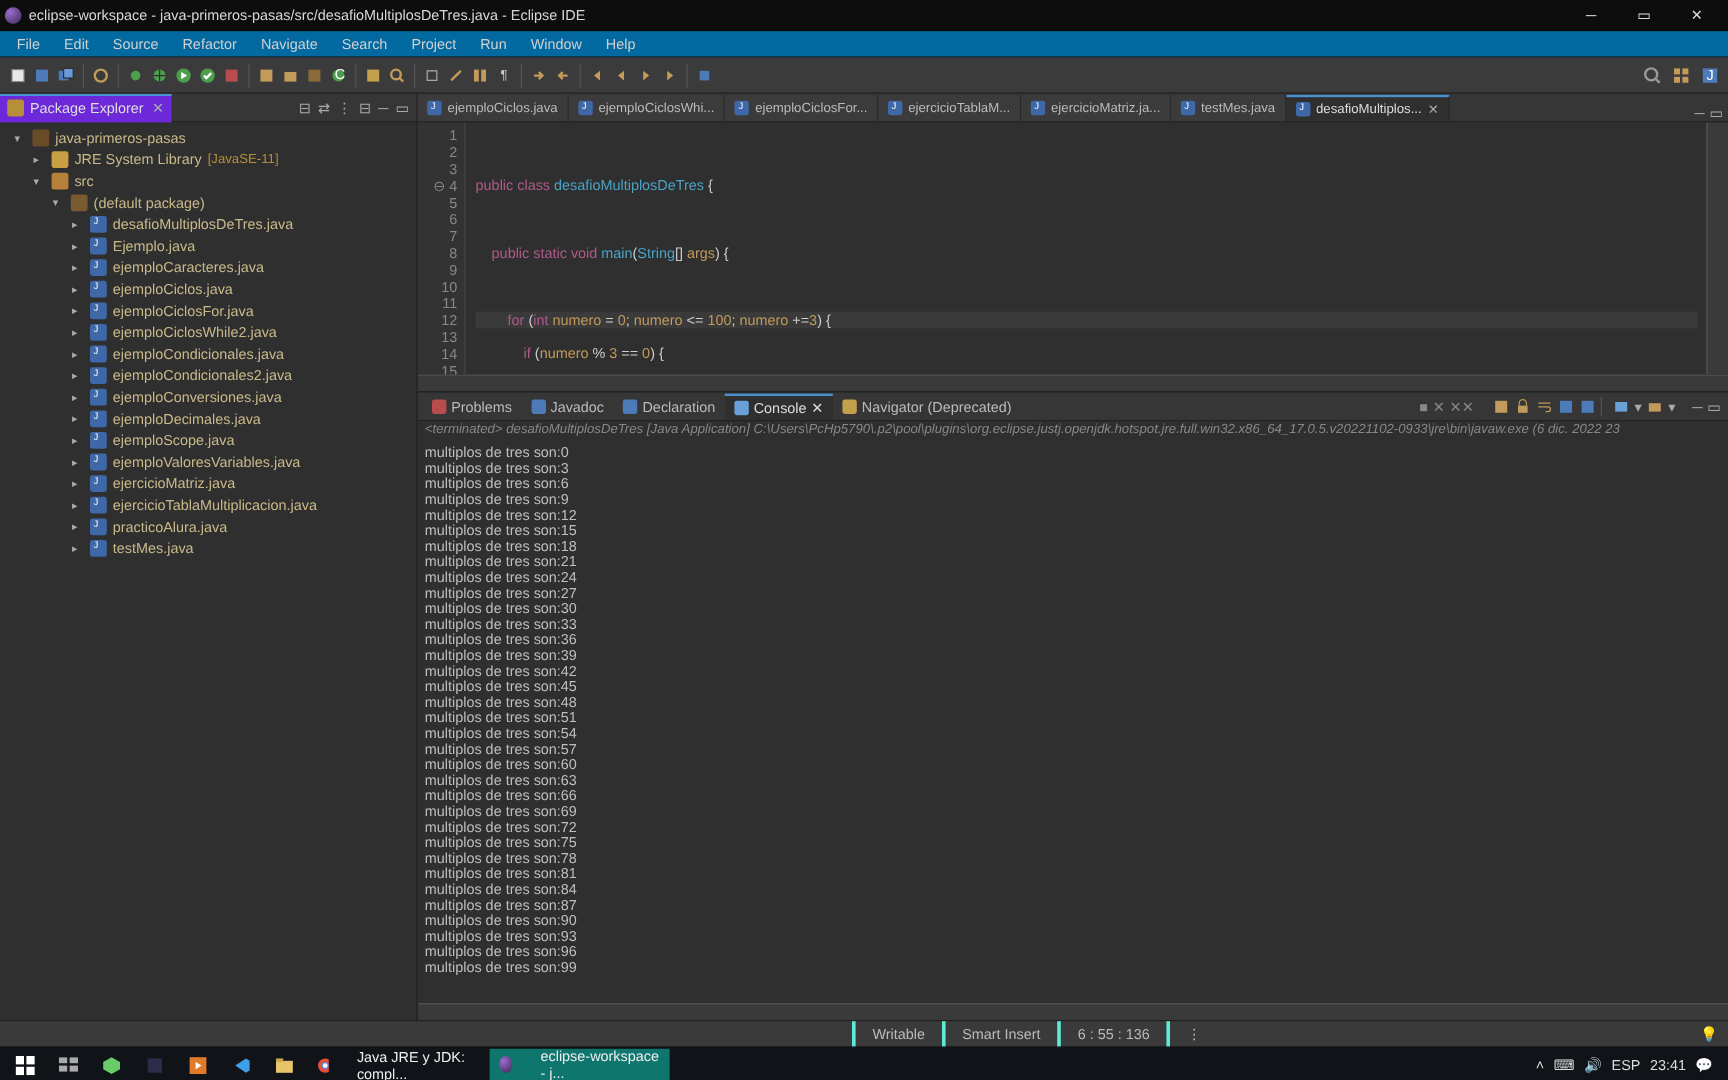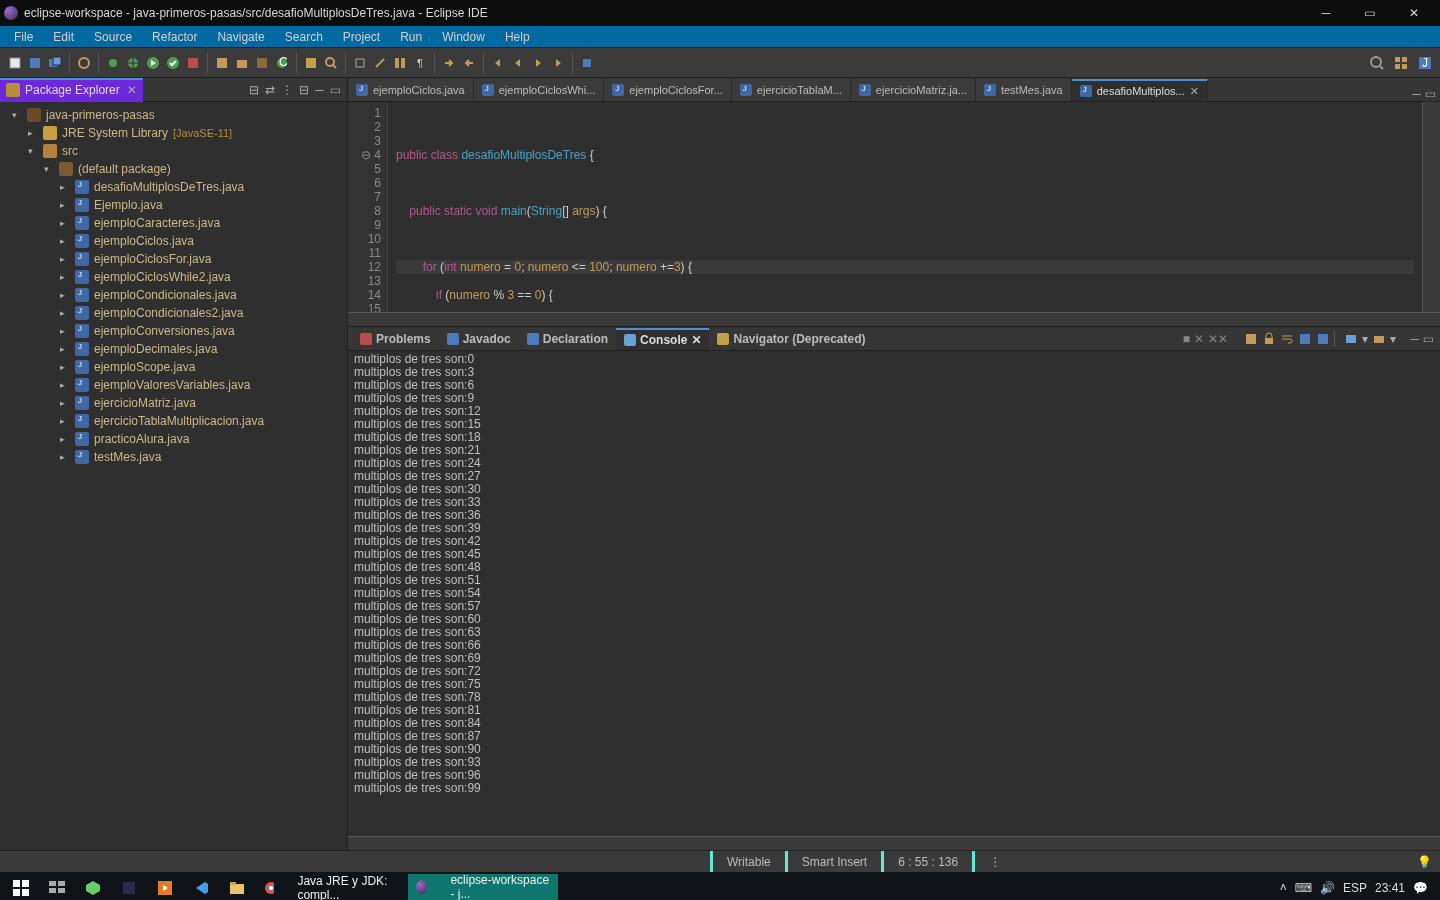--- a/index.html
+++ b/index.html
@@ -467,21 +467,21 @@
 
 
 
       </div>
       <div class="editor-scroll"></div>
     </div>
     <div class="hscroll"></div>
 
     <div class="bottom-pane">
       <div class="btab-bar">
-        <div id="btabs" style="display:flex;font-weight:bold;">
+        <div id="btabs" style="display:flex;">
             <div class="btab">
               <span class="ic" style="background:#b94d4d"></span>
               <span>Problems</span>
             </div>
             <div class="btab">
               <span class="ic" style="background:#4d7ab9"></span>
               <span>Javadoc</span>
             </div>
             <div class="btab">
               <span class="ic" style="background:#4d7ab9"></span>
@@ -539,20 +539,21 @@
               <svg width="14" height="14">
                 <rect x="2" y="4" width="10" height="7" fill="#c29a5a"></rect>
               </svg>
             </span>
           <span>▾</span>
           <span style="width:6px"></span>
           <span>─</span>
           <span>▭</span>
         </div>
       </div>
+      <div class="console-status">&lt;terminated&gt; desafioMultiplosDeTres [Java Application] C:\Users\PcHp5790\.p2\pool\plugins\org.eclipse.justj.openjdk.hotspot.jre.full.win32.x86_64_17.0.5.v20221102-0933\jre\bin\javaw.exe  (6 dic. 2022 23</div>
       <div class="console-out" id="console-out"><div class="out-line">multiplos de tres son:0</div><div class="out-line">multiplos de tres son:3</div><div class="out-line">multiplos de tres son:6</div><div class="out-line">multiplos de tres son:9</div><div class="out-line">multiplos de tres son:12</div><div class="out-line">multiplos de tres son:15</div><div class="out-line">multiplos de tres son:18</div><div class="out-line">multiplos de tres son:21</div><div class="out-line">multiplos de tres son:24</div><div class="out-line">multiplos de tres son:27</div><div class="out-line">multiplos de tres son:30</div><div class="out-line">multiplos de tres son:33</div><div class="out-line">multiplos de tres son:36</div><div class="out-line">multiplos de tres son:39</div><div class="out-line">multiplos de tres son:42</div><div class="out-line">multiplos de tres son:45</div><div class="out-line">multiplos de tres son:48</div><div class="out-line">multiplos de tres son:51</div><div class="out-line">multiplos de tres son:54</div><div class="out-line">multiplos de tres son:57</div><div class="out-line">multiplos de tres son:60</div><div class="out-line">multiplos de tres son:63</div><div class="out-line">multiplos de tres son:66</div><div class="out-line">multiplos de tres son:69</div><div class="out-line">multiplos de tres son:72</div><div class="out-line">multiplos de tres son:75</div><div class="out-line">multiplos de tres son:78</div><div class="out-line">multiplos de tres son:81</div><div class="out-line">multiplos de tres son:84</div><div class="out-line">multiplos de tres son:87</div><div class="out-line">multiplos de tres son:90</div><div class="out-line">multiplos de tres son:93</div><div class="out-line">multiplos de tres son:96</div><div class="out-line">multiplos de tres son:99</div></div>
       <div class="hscroll"></div>
     </div>
   </div>
 </div>
 
 <div class="status-bar">
   <div style="flex:0 0 710px"></div>
   <div class="status-cell">Writable</div>
   <div class="status-cell">Smart Insert</div>

